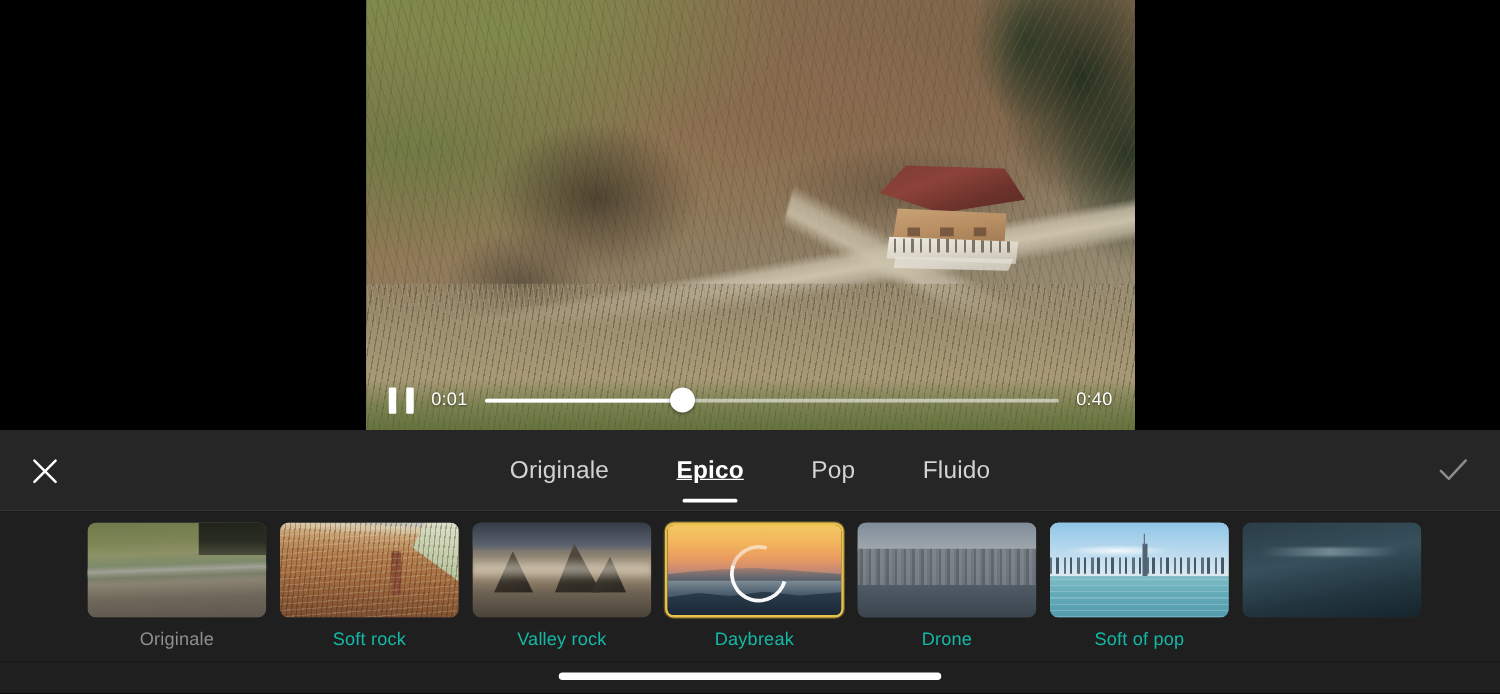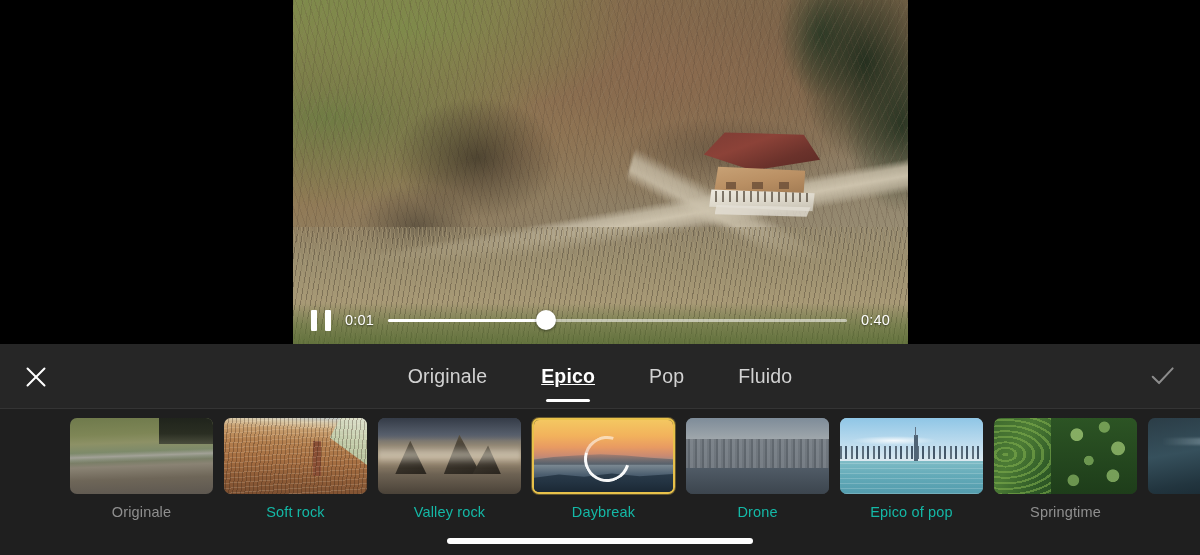--- a/index.html
+++ b/index.html
@@ -323,30 +323,21 @@
         <div class="thumb">
           <div class="tframe">
             <div class="tfill a-city">
               <div class="sky">
                 <div class="sky-line"></div>
               </div>
               <div class="wtc"></div>
               <div class="water"></div>
             </div>
           </div>
-          <div class="tlabel">Epico of pop</div>
-        </div>
-        <div class="thumb dim">
-          <div class="tframe">
-            <div class="tfill a-spring">
-              <div class="terr"></div>
-              <div class="canopy"></div>
-            </div>
-          </div>
-          <div class="tlabel">Springtime</div>
+          <div class="tlabel">Soft of pop</div>
         </div>
         <div class="thumb">
           <div class="tframe">
             <div class="tfill a-last"></div>
           </div>
           <div class="tlabel"></div>
         </div>
       </div>
   </div>
 

